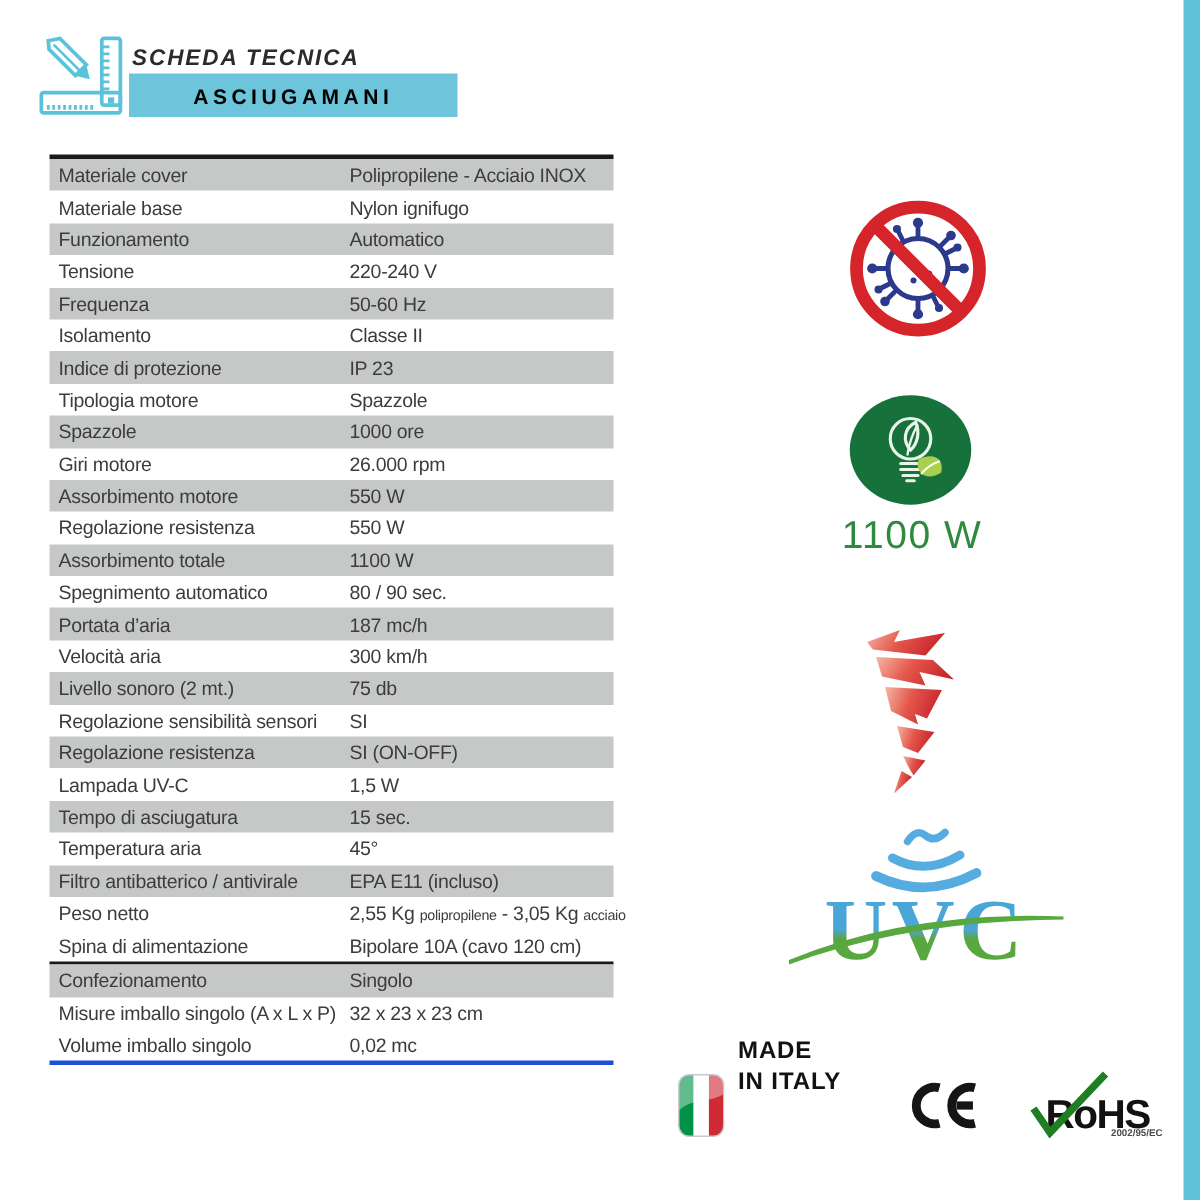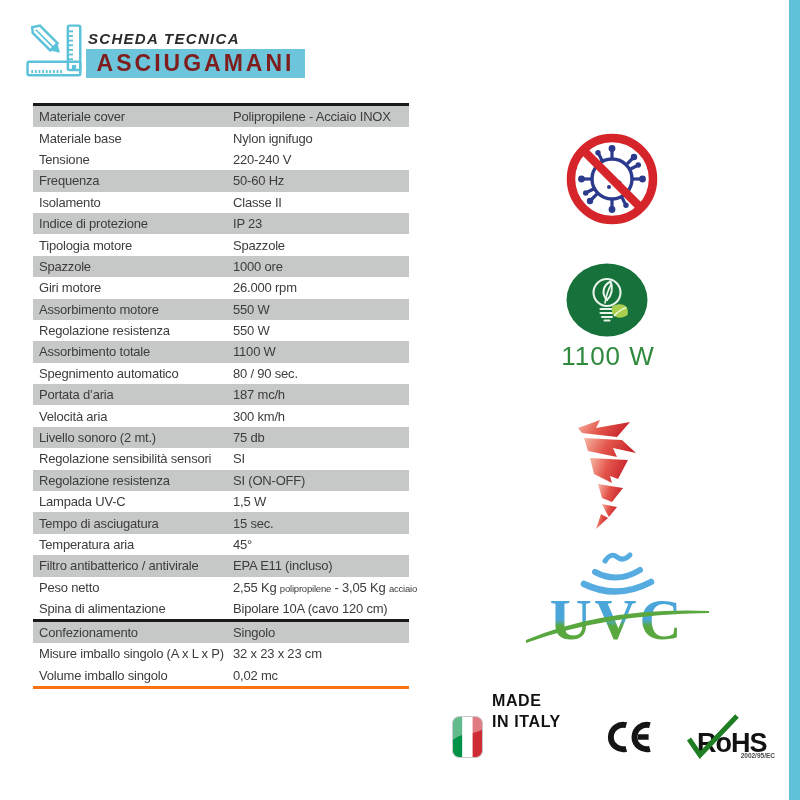--- a/index.html
+++ b/index.html
@@ -12,26 +12,26 @@
   
   .header-icon{position:absolute;left:26px;top:24px;width:62px;height:57px;}
   .page-title{
     position:absolute;left:88px;top:30px;font-size:15px;font-style:italic;font-weight:700;
     letter-spacing:1.3px;color:#2b2b2b;
   }
   .banner{
     position:absolute;left:86px;top:49px;width:219px;height:29px;background:#6cc5db;
     display:flex;align-items:center;justify-content:center;
   }
-  .banner span{font-size:23px;font-weight:700;color:#7f1d1d;letter-spacing:3px;}
+  .banner span{font-size:14px;font-weight:700;color:#000000;letter-spacing:3px;}
 
   
   .spec-table{
     position:absolute;left:33px;top:103px;width:376px;
-    border-top:3px solid #1a1a1a;border-bottom:3px solid #f97316;
+    border-top:3px solid #1a1a1a;border-bottom:3px solid #1d4ed8;
   }
   .row{position:relative;height:21.4px;display:flex;align-items:center;color:#3c3c3c;}
   .row.gray{background:#c6c8c7;}
   .row .label{padding-left:6px;font-size:13px;letter-spacing:-0.2px;white-space:nowrap;}
   .row .value{position:absolute;left:200px;font-size:13px;letter-spacing:-0.2px;white-space:nowrap;}
   .row .value .sm{font-size:9.5px;}
   .hsep{height:2.5px;background:#1a1a1a;}
 
   
   .icon-novirus{position:absolute;left:564px;top:131px;width:96px;height:96px;}
@@ -95,20 +95,24 @@
   </div>
 
   <div class="spec-table" id="specTable">
       <div class="row gray">
         <span class="label">Materiale cover</span>
         <span class="value"><span>Polipropilene - Acciaio INOX</span></span>
       </div>
       <div class="row">
         <span class="label">Materiale base</span>
         <span class="value"><span>Nylon ignifugo</span></span>
+      </div>
+      <div class="row gray">
+        <span class="label">Funzionamento</span>
+        <span class="value"><span>Automatico</span></span>
       </div>
       <div class="row">
         <span class="label">Tensione</span>
         <span class="value"><span>220-240 V</span></span>
       </div>
       <div class="row gray">
         <span class="label">Frequenza</span>
         <span class="value"><span>50-60 Hz</span></span>
       </div>
       <div class="row">

